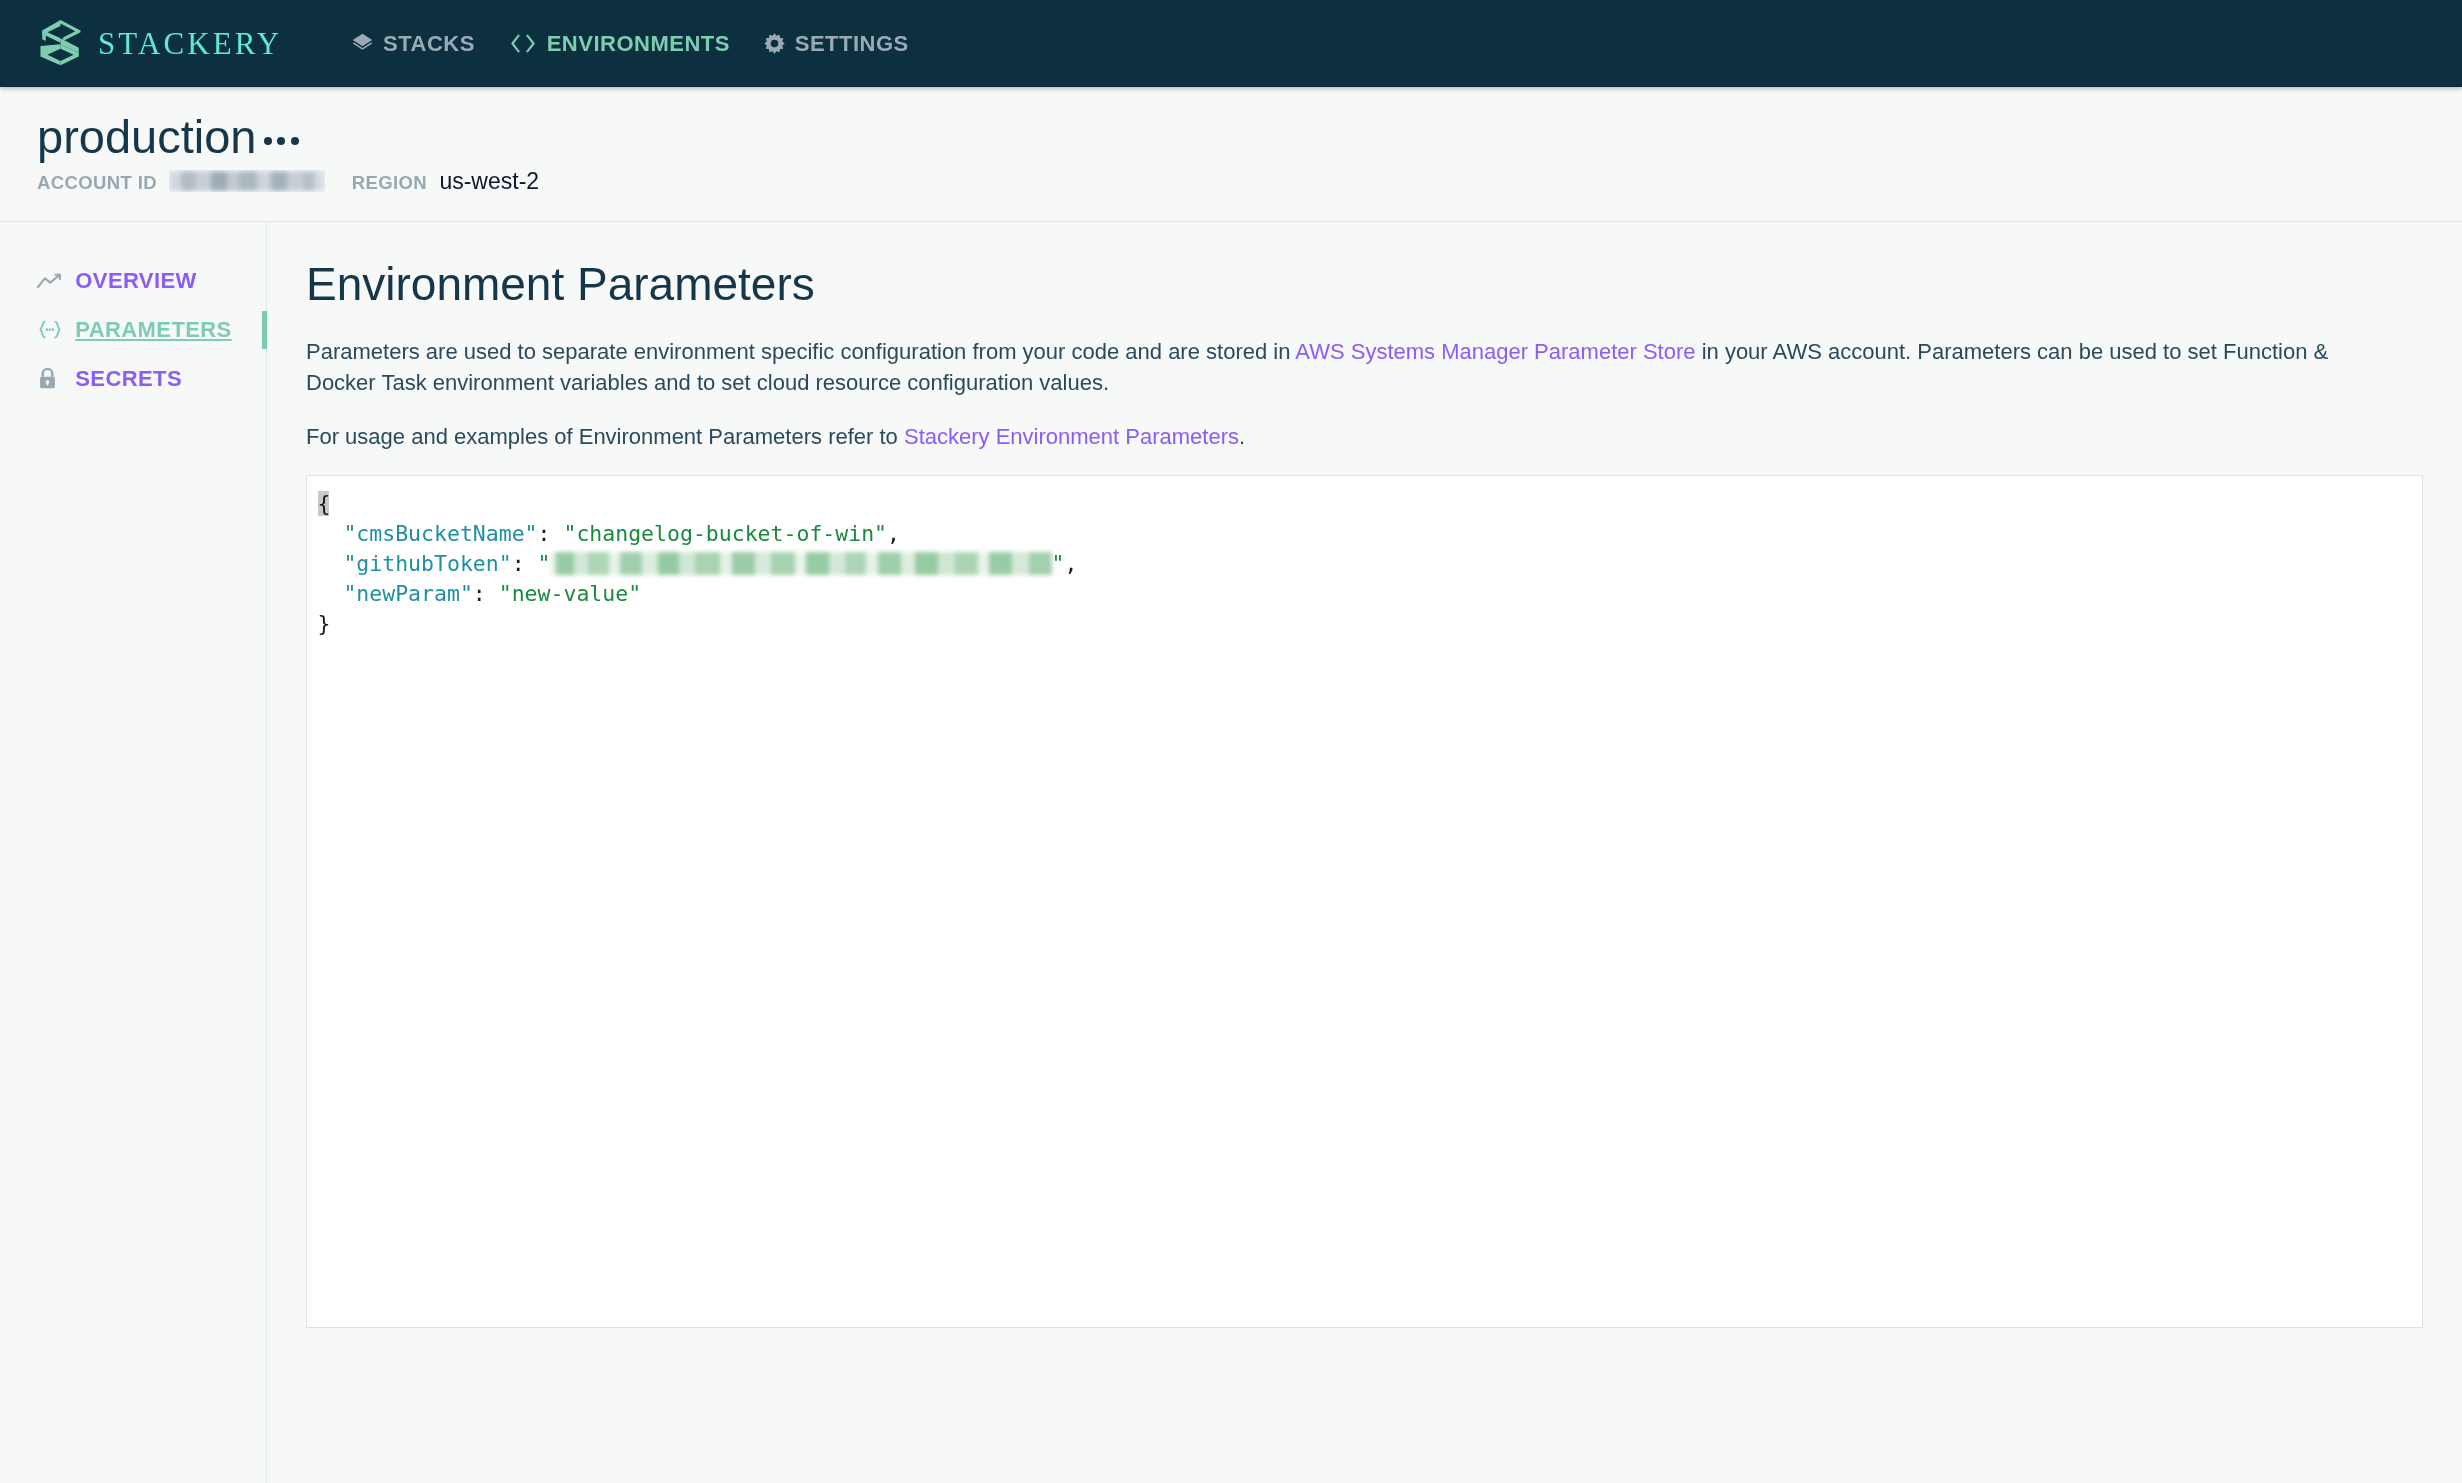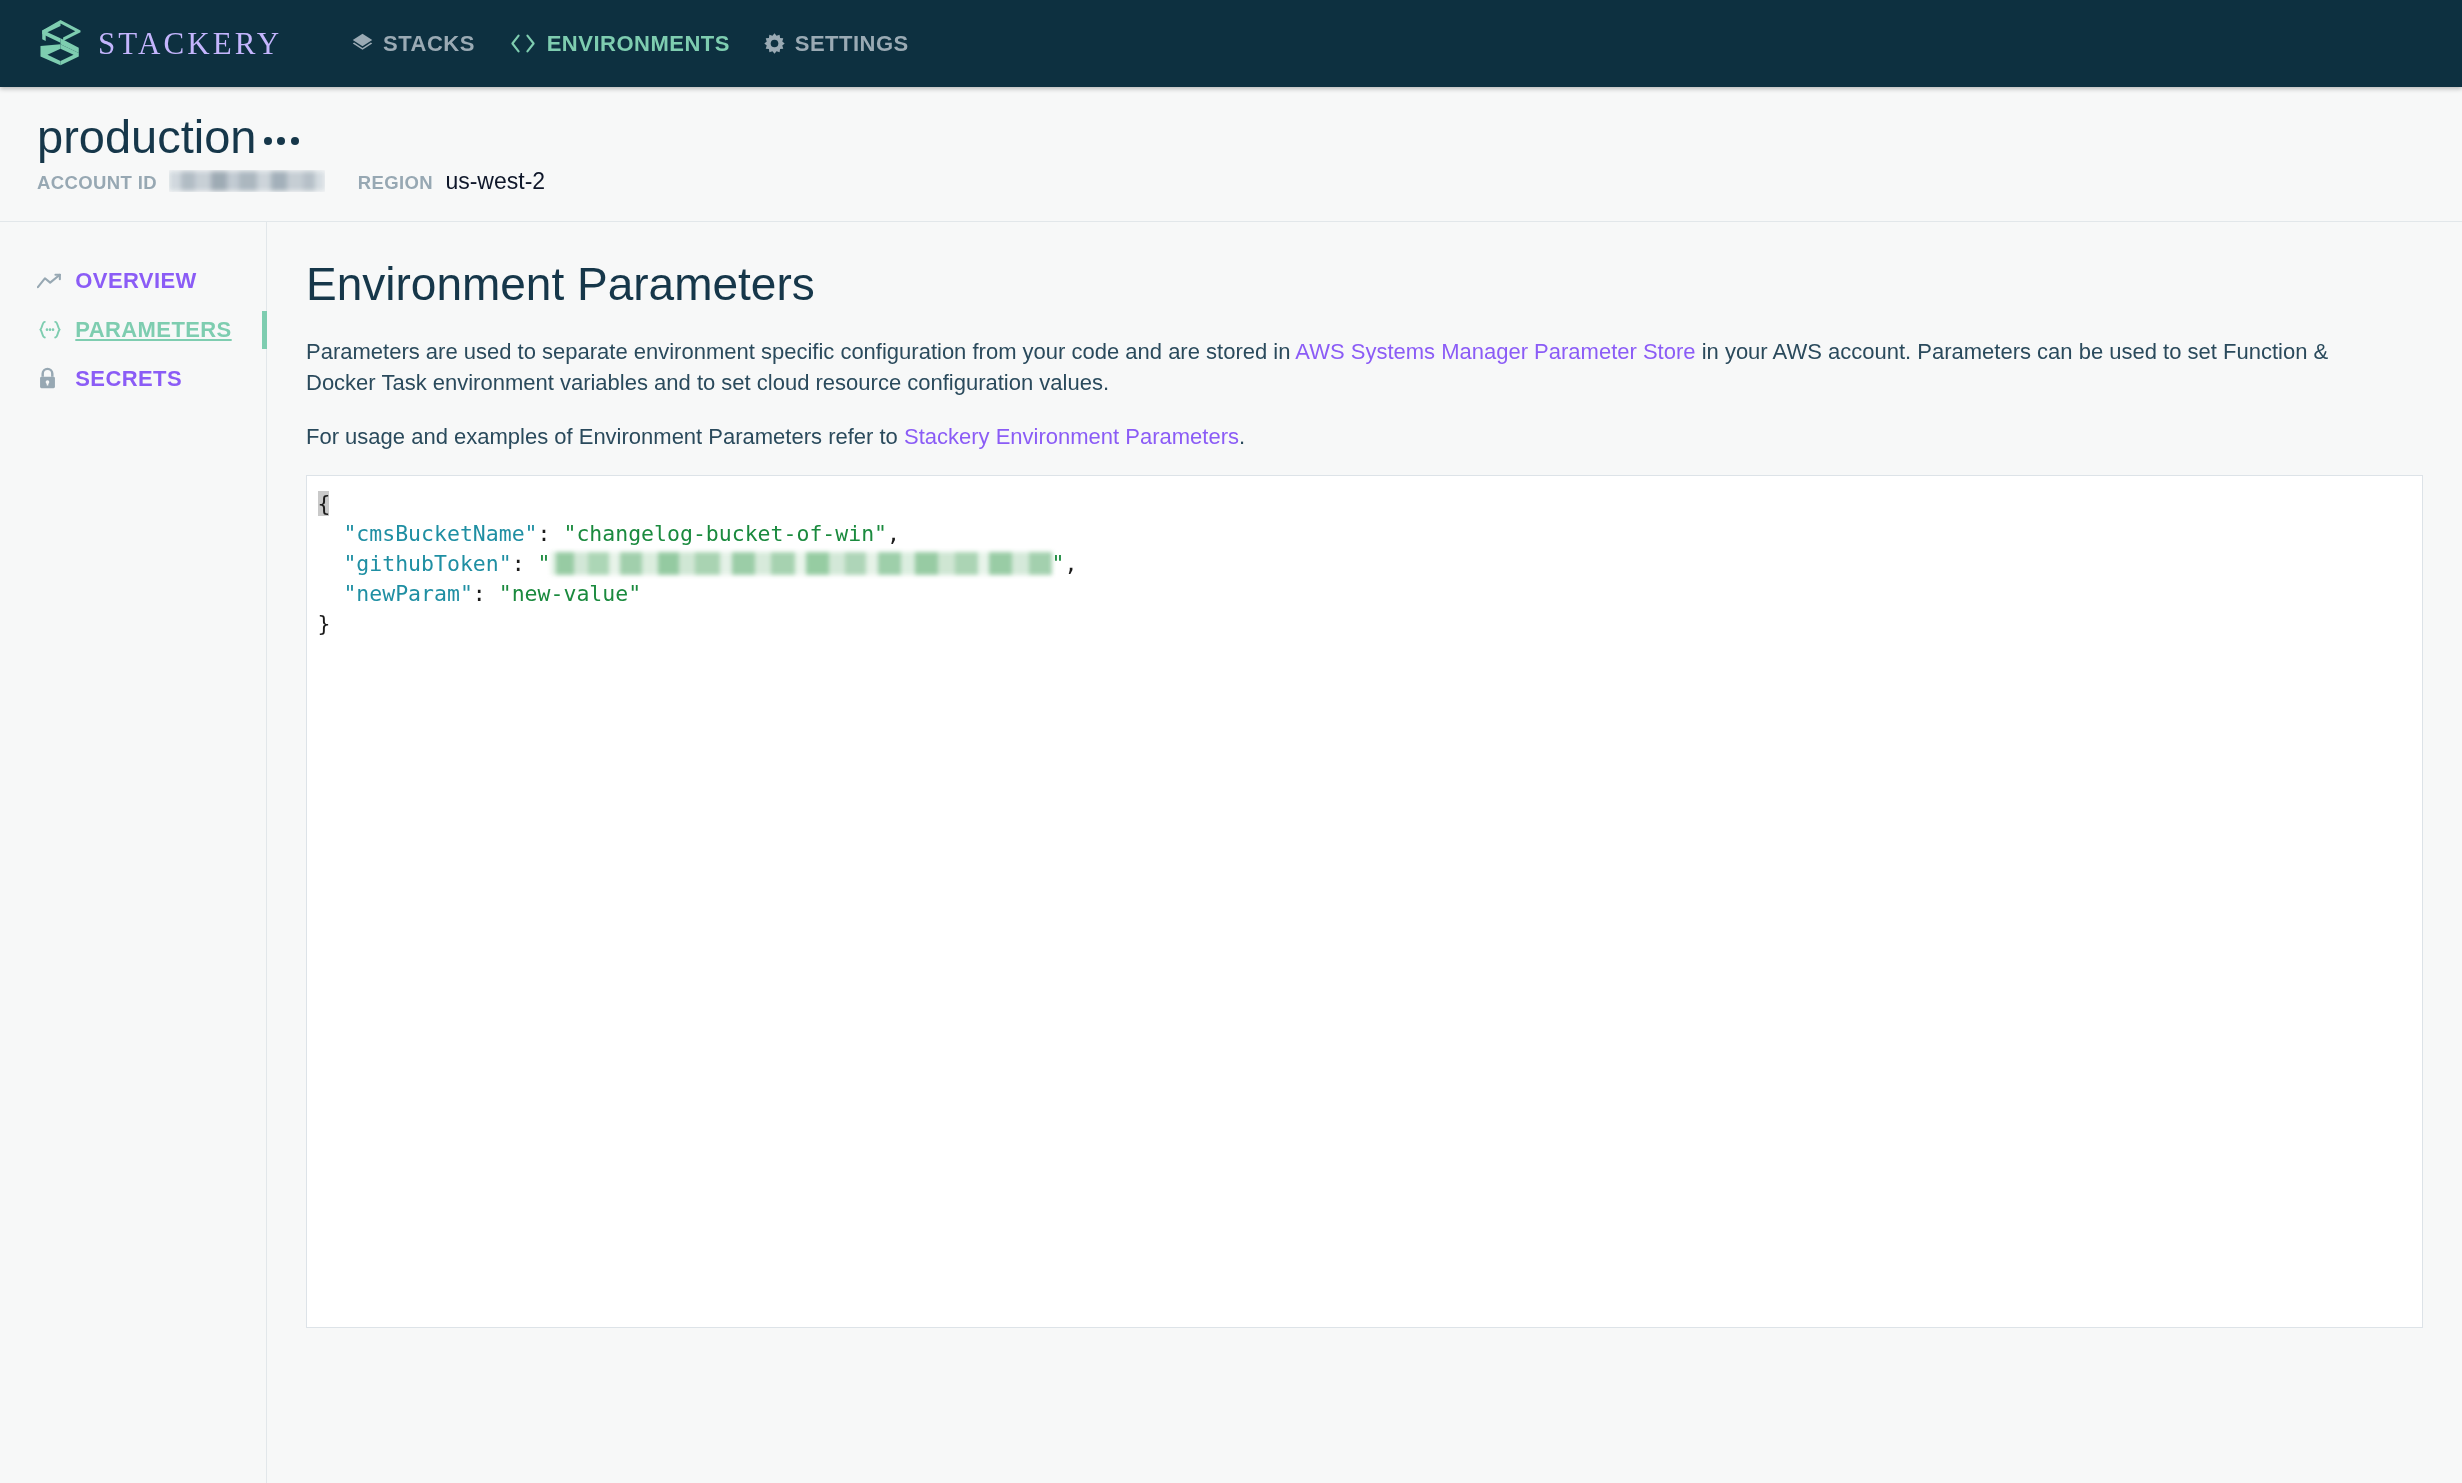--- a/index.html
+++ b/index.html
@@ -24,21 +24,21 @@
     z-index: 5;
   }
   .brand {
     display: flex;
     align-items: center;
     gap: 14px;
     margin-right: 69px;
   }
   .brand-logo { width: 47px; height: 51px; display: block; }
   .brand-name {
-    color: #c4b5fd;
+    color: #5eead4;
     font-size: 31px;
     letter-spacing: 3.1px;
     font-weight: 400;
     font-family: "Liberation Serif", serif;
   }
   .navlinks { display: flex; align-items: flex-end; gap: 33px; }
   .navitem {
     display: flex;
     align-items: center;
     gap: 8.8px;
@@ -260,21 +260,21 @@
     <div class="envtitle">production</div>
     <div class="dots-btn">
       <span class="dot"></span>
       <span class="dot"></span>
       <span class="dot"></span>
     </div>
   </div>
   <div class="meta-row">
     <span class="meta-label">ACCOUNT ID</span>
     <span class="blur-acct-wrap"><span class="blur-acct"></span></span>
-    <span class="meta-label" style="margin-left:20px">REGION</span>
+    <span class="meta-label" style="margin-left:14px">REGION</span>
     <span class="meta-value">us-west-2</span>
   </div>
 </div>
 
 <div class="body-wrap">
 
   <div class="sidebar">
 
     <div class="side-item">
       <span class="side-icon">

